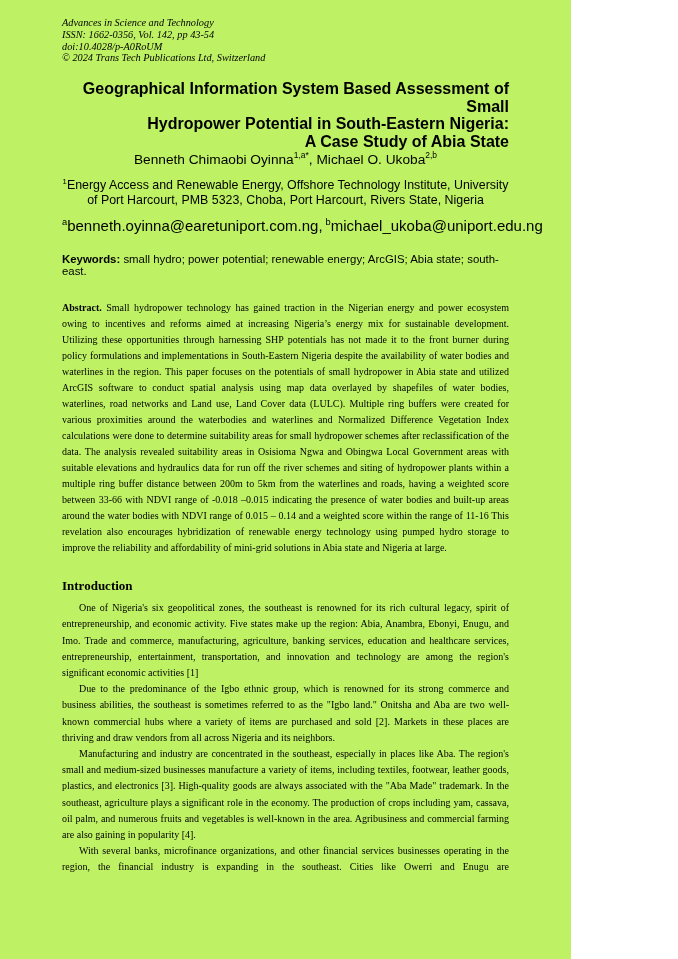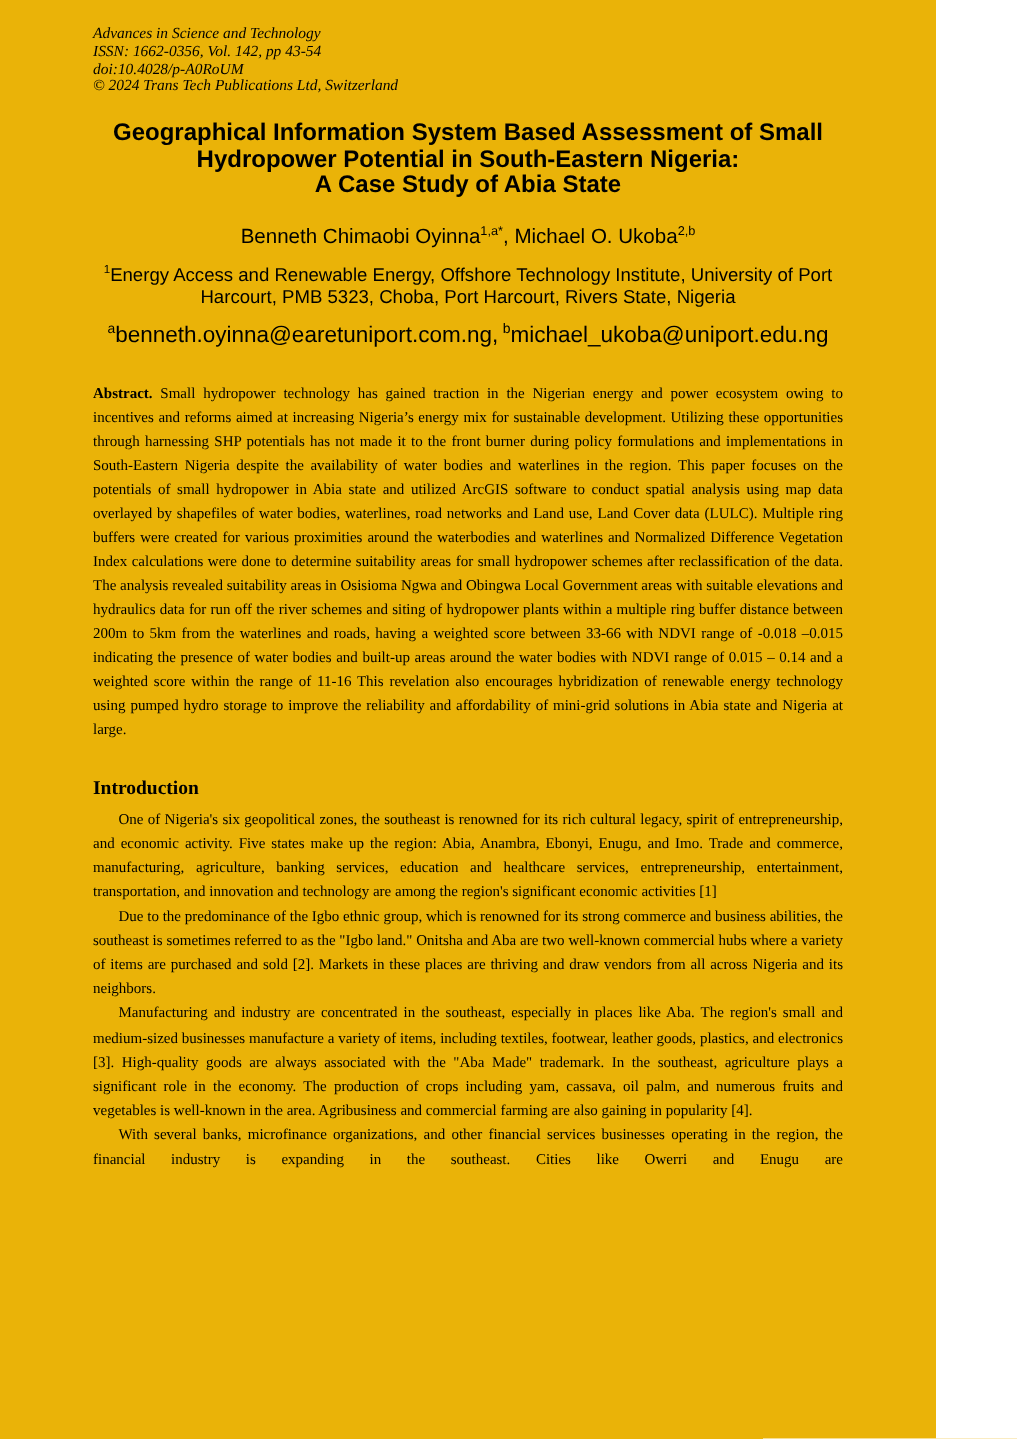--- a/index.html
+++ b/index.html
@@ -2,23 +2,23 @@
 <html><head>
 <meta charset="utf-8">
 <style>
   html, body {
     margin: 0;
     padding: 0;
     background: #ffffff;
   }
   .page {
     position: relative;
-    width: 624px;
+    width: 571px;
     height: 959px;
-    background: #eab308;
+    background: #bef264;
     box-sizing: border-box;
     padding: 17px 62px 0 62px;
     overflow: hidden;
     color: #000;
   }
   
   .journal-header {
     display: flex;
     justify-content: space-between;
     font-family: "Liberation Serif", "DejaVu Serif", serif;
@@ -29,25 +29,25 @@
   }
   .journal-header .right { text-align: right; }
 
   
   .paper-title {
     margin: 16px 0 0 0;
     font-family: "Liberation Sans", "DejaVu Sans", sans-serif;
     font-weight: bold;
     font-size: 16px;
     line-height: 17.5px;
-    text-align: center;
+    text-align: right;
     white-space: pre-line;
   }
   .authors {
-    margin-top: 17px;
+    margin-top: 2px;
     font-family: "Liberation Sans", "DejaVu Sans", sans-serif;
     font-size: 13.7px;
     text-align: center;
   }
   sup {
     font-size: 0.62em;
     vertical-align: super;
     line-height: 0;
   }
   .affiliation {
@@ -122,20 +122,21 @@
 
   <div class="authors">
     <span><span>Benneth Chimaobi Oyinna</span><sup>1,a*</sup></span><span>, </span><span><span>Michael O. Ukoba</span><sup>2,b</sup></span>
   </div>
 
   <p class="affiliation"><sup>1</sup><span>Energy Access and Renewable Energy, Offshore Technology Institute, University of Port Harcourt, PMB 5323, Choba, Port Harcourt, Rivers State, Nigeria</span></p>
 
 
   <p class="emails"><span class="email-group-a"><sup>a</sup><span>benneth.oyinna@earetuniport.com.ng,</span></span><span class="email-group-b"><sup>b</sup><span>michael_ukoba@uniport.edu.ng</span></span></p>
 
+  <p class="keywords"><span class="label">Keywords:</span><span> small hydro; power potential; renewable energy; ArcGIS; Abia state; south-east.</span></p>
 
   <p class="abstract"><span class="label">Abstract.</span><span> Small hydropower technology has gained traction in the Nigerian energy and power ecosystem owing to incentives and reforms aimed at increasing Nigeria’s energy mix for sustainable development. Utilizing these opportunities through harnessing SHP potentials has not made it to the front burner during policy formulations and implementations in South-Eastern Nigeria despite the availability of water bodies and waterlines in the region. This paper focuses on the potentials of small hydropower in Abia state and utilized ArcGIS software to conduct spatial analysis using map data overlayed by shapefiles of water bodies, waterlines, road networks and Land use, Land Cover data (LULC). Multiple ring buffers were created for various proximities around the waterbodies and waterlines and Normalized Difference Vegetation Index calculations were done to determine suitability areas for small hydropower schemes after reclassification of the data. The analysis revealed suitability areas in Osisioma Ngwa and Obingwa Local Government areas with suitable elevations and hydraulics data for run off the river schemes and siting of hydropower plants within a multiple ring buffer distance between 200m to 5km from the waterlines and roads, having a weighted score between 33-66 with NDVI range of -0.018 –0.015 indicating the presence of water bodies and built-up areas around the water bodies with NDVI range of  0.015 – 0.14 and a weighted score within the range of 11-16 This revelation also encourages hybridization of renewable energy technology using pumped hydro storage to improve the reliability and affordability of mini-grid solutions in Abia state and Nigeria at large.</span></p>
 
   <h2 class="section-heading">Introduction</h2>
 
   <p class="body-para">One of Nigeria's six geopolitical zones, the southeast is renowned for its rich cultural legacy, spirit of entrepreneurship, and economic activity. Five states make up the region: Abia, Anambra, Ebonyi, Enugu, and Imo. Trade and commerce, manufacturing, agriculture, banking services, education and healthcare services, entrepreneurship, entertainment, transportation, and innovation and technology are among the region's significant economic activities [1]</p>
   <p class="body-para">Due to the predominance of the Igbo ethnic group, which is renowned for its strong commerce and business abilities, the southeast is sometimes referred to as the "Igbo land." Onitsha and Aba are two well-known commercial hubs where a variety of items are purchased and sold [2]. Markets in these places are thriving and draw vendors from all across Nigeria and its neighbors.</p>
   <p class="body-para">Manufacturing and industry are concentrated in the southeast, especially in places like Aba. The region's small and medium-sized businesses manufacture a variety of items, including textiles, footwear, leather goods, plastics, and electronics [3]. High-quality goods are always associated with the "Aba Made" trademark. In the southeast, agriculture plays a significant role in the economy. The production of crops including yam, cassava, oil palm, and numerous fruits and vegetables is well-known in the area. Agribusiness and commercial farming are also gaining in popularity [4].</p>
   <p class="body-para justify-last">With several banks, microfinance organizations, and other financial services businesses operating in the region, the financial industry is expanding in the southeast. Cities like Owerri and Enugu are</p>
 

